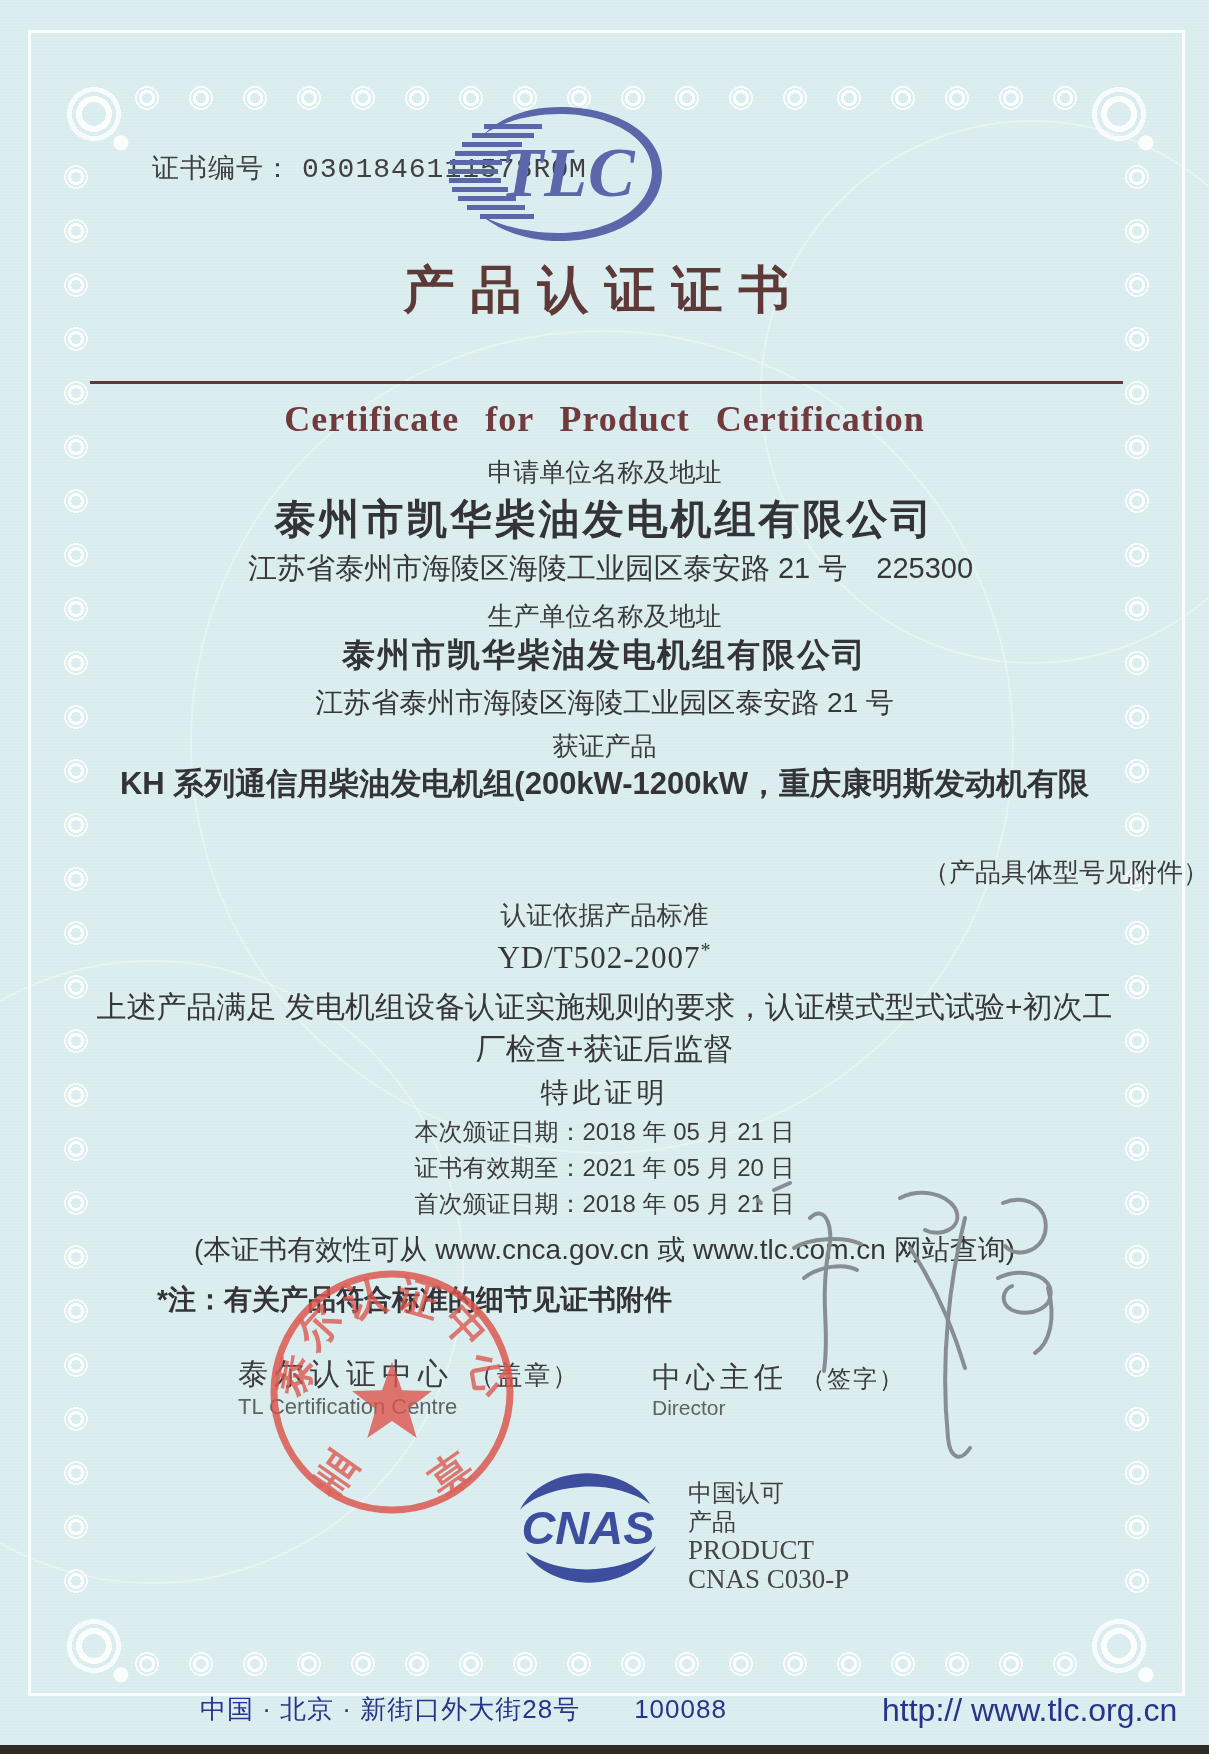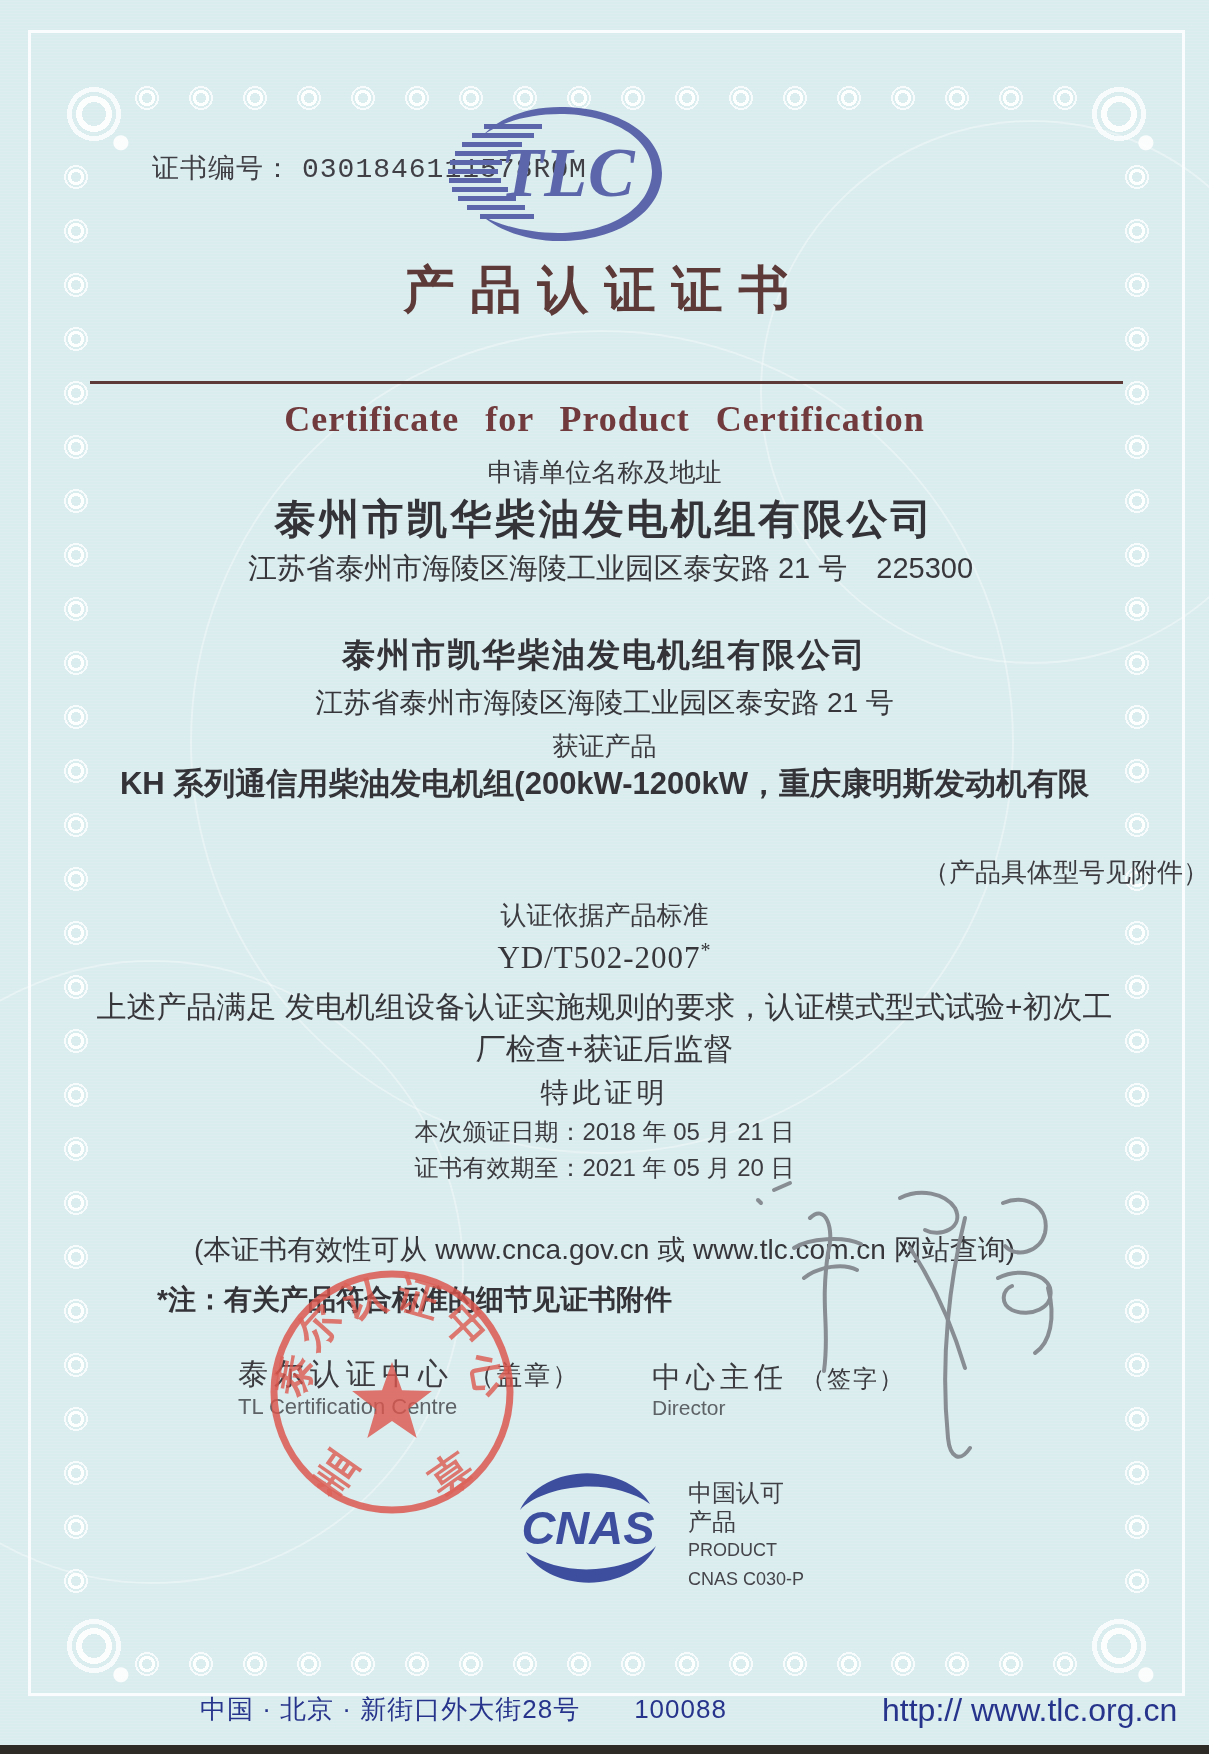--- a/index.html
+++ b/index.html
@@ -68,21 +68,21 @@
   .issuer{position:absolute;left:238px;top:1354px;font-size:30px;letter-spacing:6px;color:#3c3c40;}
   .issuer .hint{font-size:26px;letter-spacing:2px;}
   .issuer-en{position:absolute;left:238px;top:1394px;font-size:22px;color:#5d6266;letter-spacing:0px;}
   .director{position:absolute;left:652px;top:1358px;font-size:29px;letter-spacing:5px;color:#3c3c40;}
   .director .hint{font-size:24px;letter-spacing:2px;}
   .director-en{position:absolute;left:652px;top:1396px;font-size:21px;color:#5d6266;}
   .seal{position:absolute;left:266px;top:1266px;width:252px;height:252px;opacity:.92;}
   .signature{position:absolute;left:748px;top:1156px;width:310px;height:345px;}
   .cnas-logo{position:absolute;left:512px;top:1468px;width:152px;height:120px;}
   .cnas-text{position:absolute;left:688px;top:1478px;font-size:24px;line-height:29px;color:#3f3f45;}
-  .cnas-text .en{font-size:18px;color:#45454b;}
+  .cnas-text .en{font-size:27px;color:#45454b;font-family:Liberation Serif, serif;}
   .footer-addr{position:absolute;left:200px;top:1692px;font-size:26px;color:#27348b;letter-spacing:1px;text-align:right;}
   .footer-url{position:absolute;left:882px;top:1692px;font-size:32px;color:#27348b;}
 </style>
 </head>
 <body>
 
 <div class="page">
 
   <div class="frame-line"></div>
   <div class="orn orn-h orn-top"></div>
@@ -120,36 +120,38 @@
   </svg>
 
   <div class="t title-cn">产品认证证书</div>
   <div class="title-rule"></div>
   <div class="t title-en">Certificate for Product Certification</div>
 
   <div class="t lbl applicant-label">申请单位名称及地址</div>
   <div class="t applicant-name">泰州市凯华柴油发电机组有限公司</div>
   <div class="t applicant-addr">江苏省泰州市海陵区海陵工业园区泰安路 21 号　225300</div>
 
+  <div class="t lbl manu-label">生产单位名称及地址</div>
   <div class="t manu-name">泰州市凯华柴油发电机组有限公司</div>
   <div class="t manu-addr">江苏省泰州市海陵区海陵工业园区泰安路 21 号</div>
 
   <div class="t lbl prod-label">获证产品</div>
   <div class="t prod1">KH 系列通信用柴油发电机组(200kW-1200kW，重庆康明斯发动机有限</div>
   <div class="t lbl prod-note">（产品具体型号见附件）</div>
 
   <div class="t lbl std-label">认证依据产品标准</div>
   <div class="t std-value"><span>YD/T502-2007</span><sup>*</sup></div>
 
   <div class="t stmt1">上述产品满足 发电机组设备认证实施规则的要求，认证模式型式试验+初次工</div>
   <div class="t hereby">特此证明</div>
   <div class="t stmt2">厂检查+获证后监督</div>
 
   <div class="t drow d1"><span>本次颁证日期：</span><span>2018 年 05 月 21 日</span></div>
   <div class="t drow d2"><span>证书有效期至：</span><span>2021 年 05 月 20 日</span></div>
+  <div class="t drow d3"><span>首次颁证日期：</span><span>2018 年 05 月 21 日</span></div>
 
   <div class="t validity">(本证书有效性可从 www.cnca.gov.cn 或 www.tlc.com.cn 网站查询)</div>
   <div class="footnote">*注：有关产品符合标准的细节见证书附件</div>
 
   <div class="issuer">
     <span>泰尔认证中心</span>
     <span class="hint">（盖章）</span>
   </div>
   <div class="issuer-en">TL Certification Centre</div>
 

